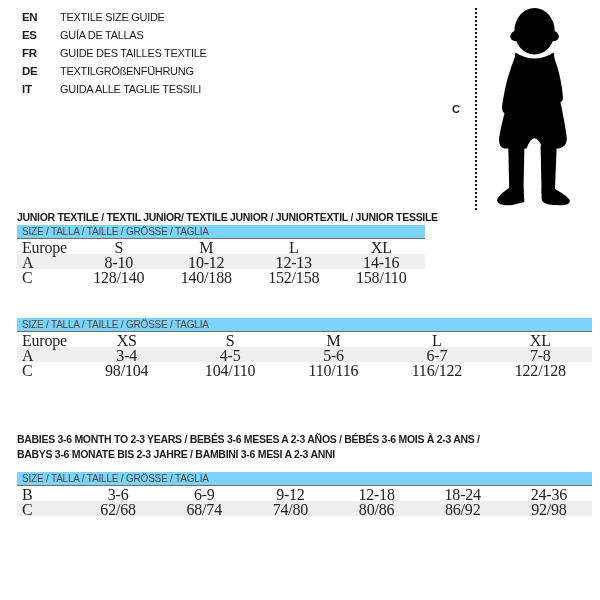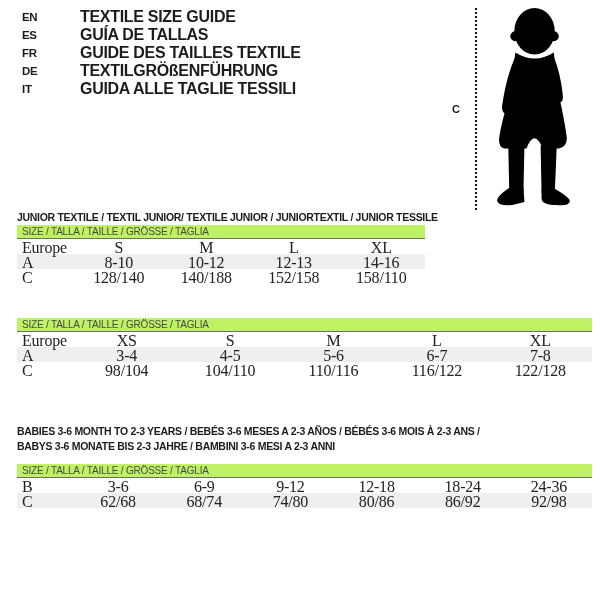--- a/index.html
+++ b/index.html
@@ -8,40 +8,40 @@
     width:600px; height:600px;
     font-family:"Liberation Sans", sans-serif;
     color:#1c1c1c;
   }
   .page { position:relative; width:600px; height:600px; background:#ffffff; overflow:hidden;border-radius:26px; }
 
   
   .lang-block { position:absolute; left:22px; top:8px; }
   .lang-row { display:flex; height:18px; align-items:center; }
   .lang-code { width:38px; font-size:11.5px; font-weight:bold; letter-spacing:-0.3px; }
-  .lang-label { font-size:16px; font-weight:bold; letter-spacing:-0.3px; white-space:nowrap;margin-left:20px; }
+  .lang-label { font-size:11px; font-weight:normal; letter-spacing:-0.3px; white-space:nowrap; }
 
   
   .dotted-line { position:absolute; left:475px; top:8px; height:202px; width:0; border-left:2px dotted #121212; }
   .c-label { position:absolute; left:452px; top:103px; font-size:11px; font-weight:bold; }
   .baby-svg { position:absolute; left:482px; top:6px; }
 
   
   .section { position:absolute; left:17px; }
   .sec-junior { top:211px; width:408px; }
   .sec-children { top:318px; width:575px; }
   .sec-babies { top:424px; width:575px; }
 
   .sec-title { font-size:10.5px; font-weight:bold; letter-spacing:-0.3px; line-height:13px; white-space:nowrap; }
   .sec-junior .sec-title { margin-bottom:1px; }
   .sec-children .sec-title { margin-bottom:20px; }
-  .babies-title { line-height:15px; margin-bottom:10px; }
+  .babies-title { line-height:15px; margin-bottom:10px;margin-top:8px; }
 
   .size-bar {
-    height:14px; background:#bef264; border-bottom:1px solid #6e6e6e;
+    height:14px; background:#7dd3fc; border-bottom:1px solid #6e6e6e;
     display:flex; align-items:center; padding-left:5px;
     font-size:10px; color:#474747; letter-spacing:-0.2px;
   }
 
   .trow { display:grid; height:15px; align-items:center; font-size:16px; letter-spacing:-0.2px; color:#222;font-family:Liberation Serif, serif; }
   .cols5 { grid-template-columns:58px repeat(4,1fr); }
   .cols6 { grid-template-columns:58px repeat(5,1fr); }
   .cols7 { grid-template-columns:58px repeat(6,1fr); }
   .trow span { text-align:center; }
   .trow .rl { text-align:left; padding-left:5px; }

